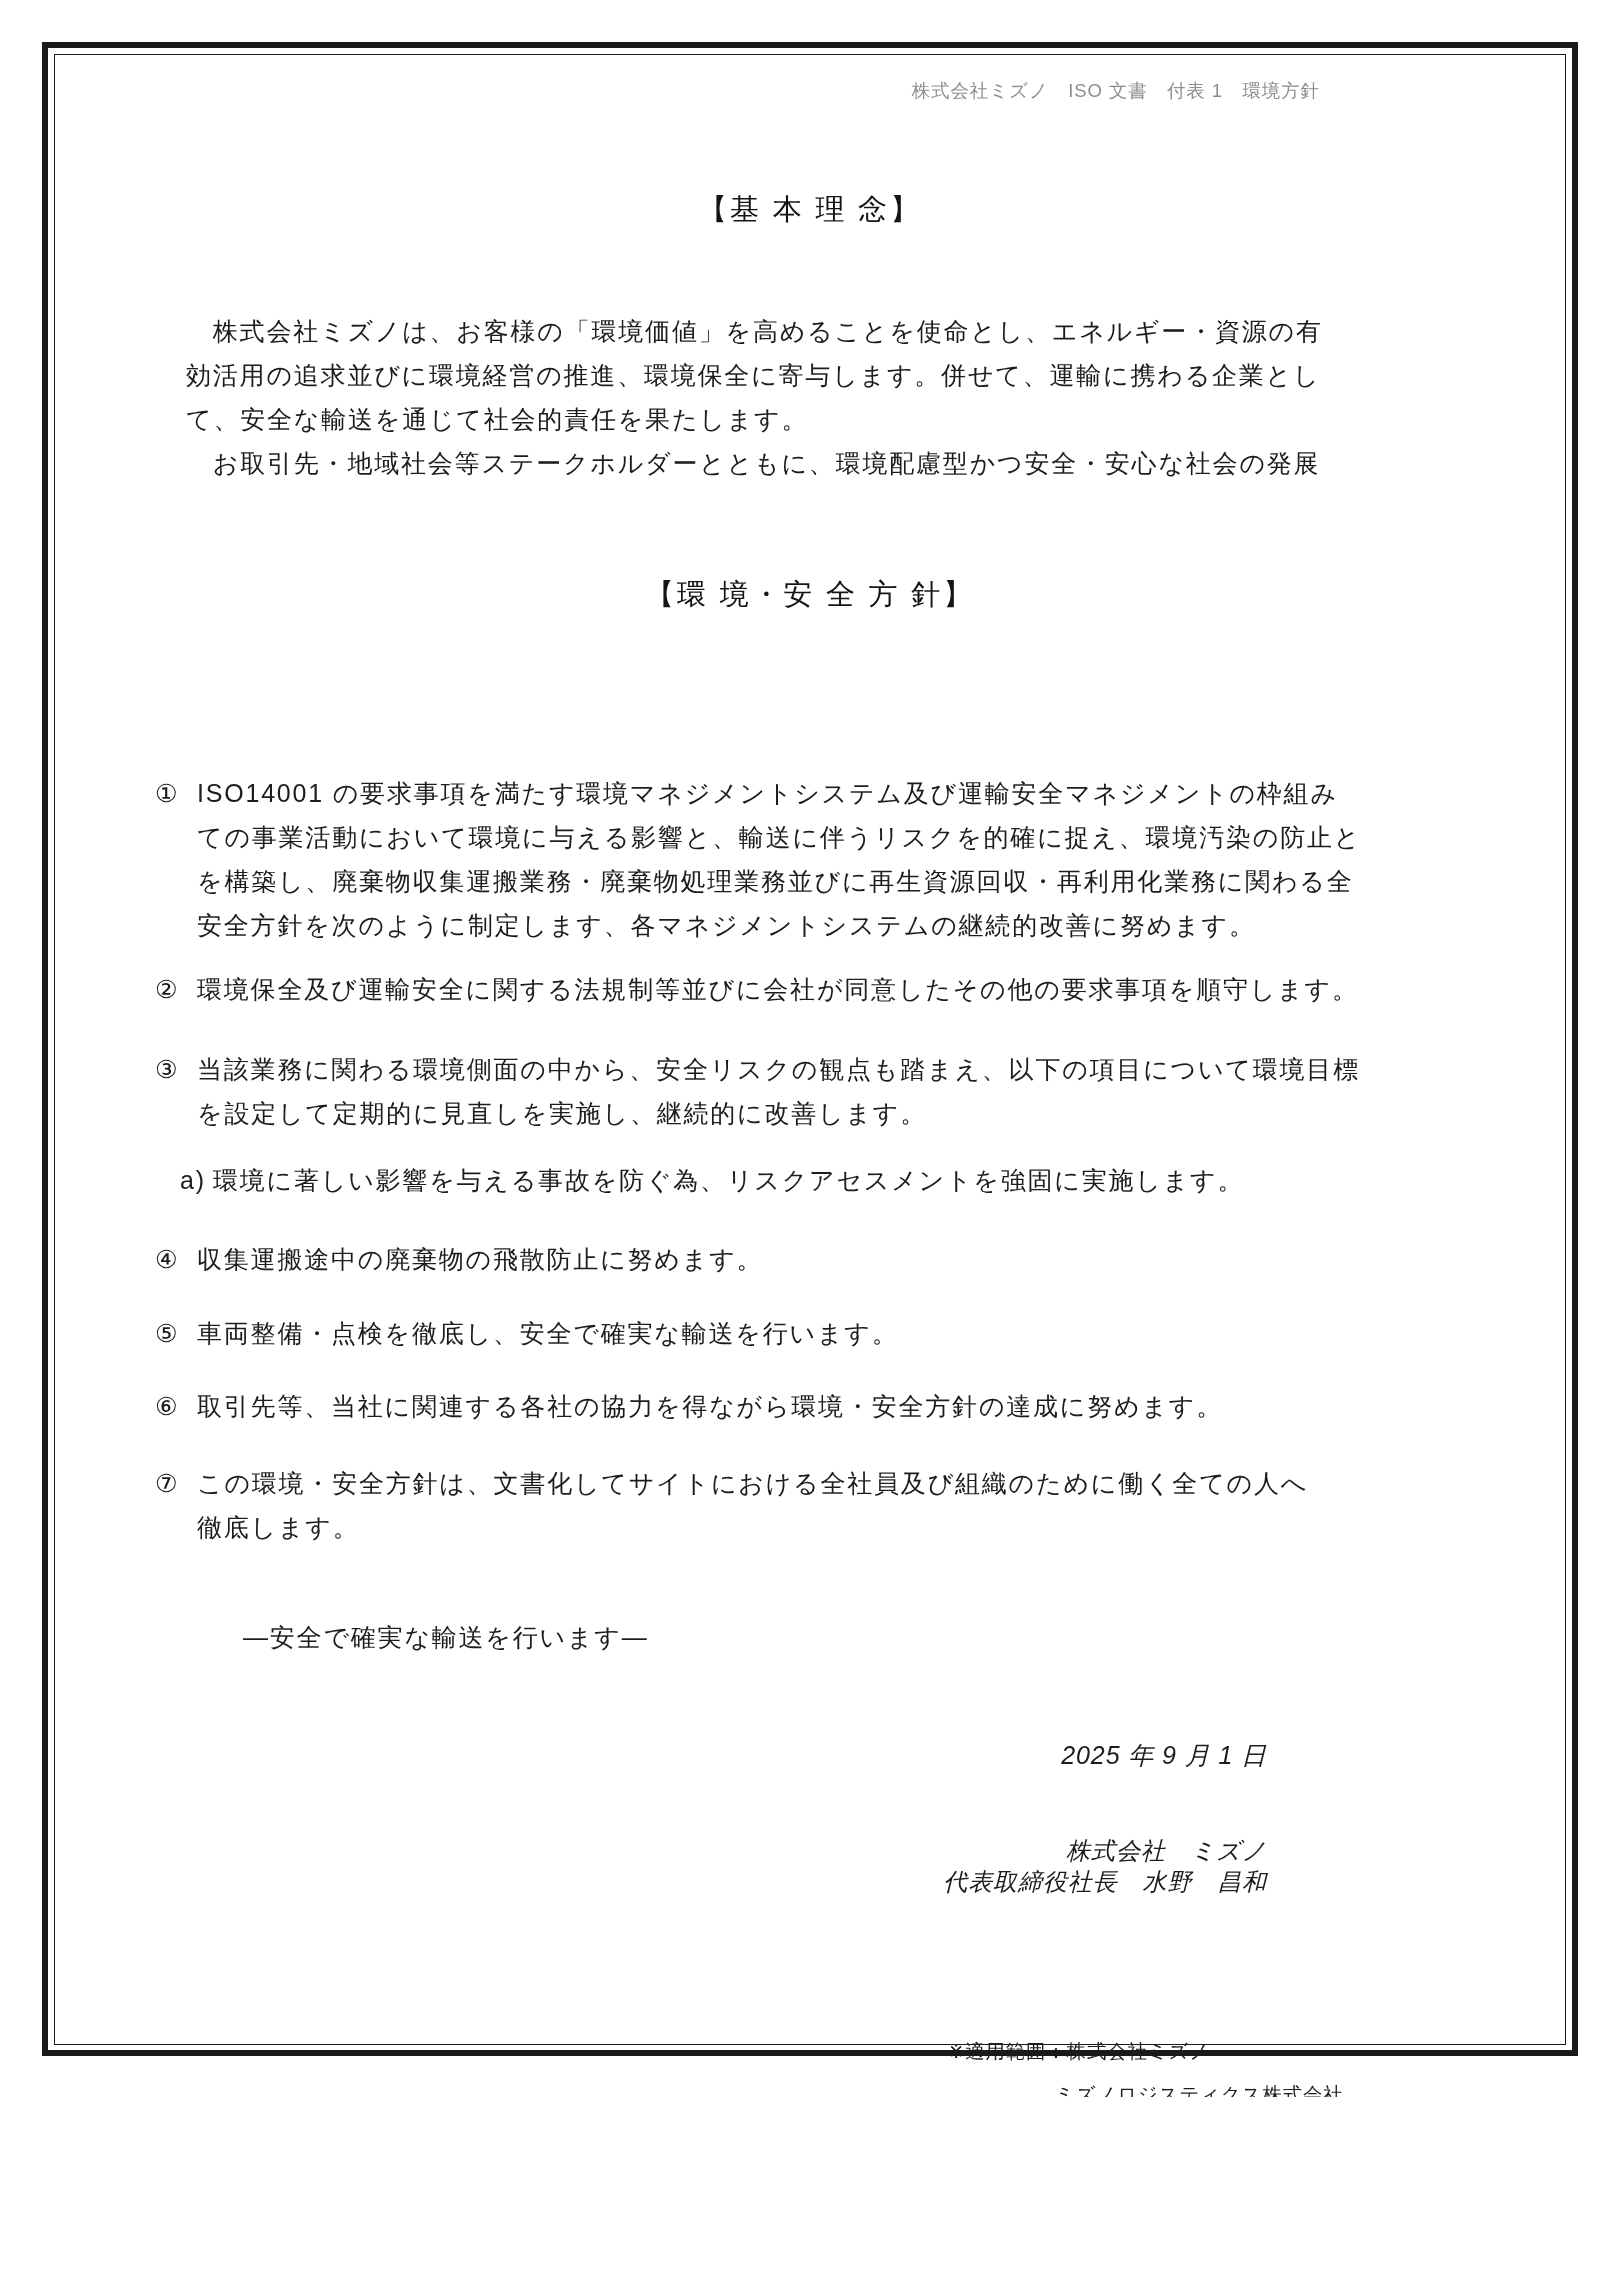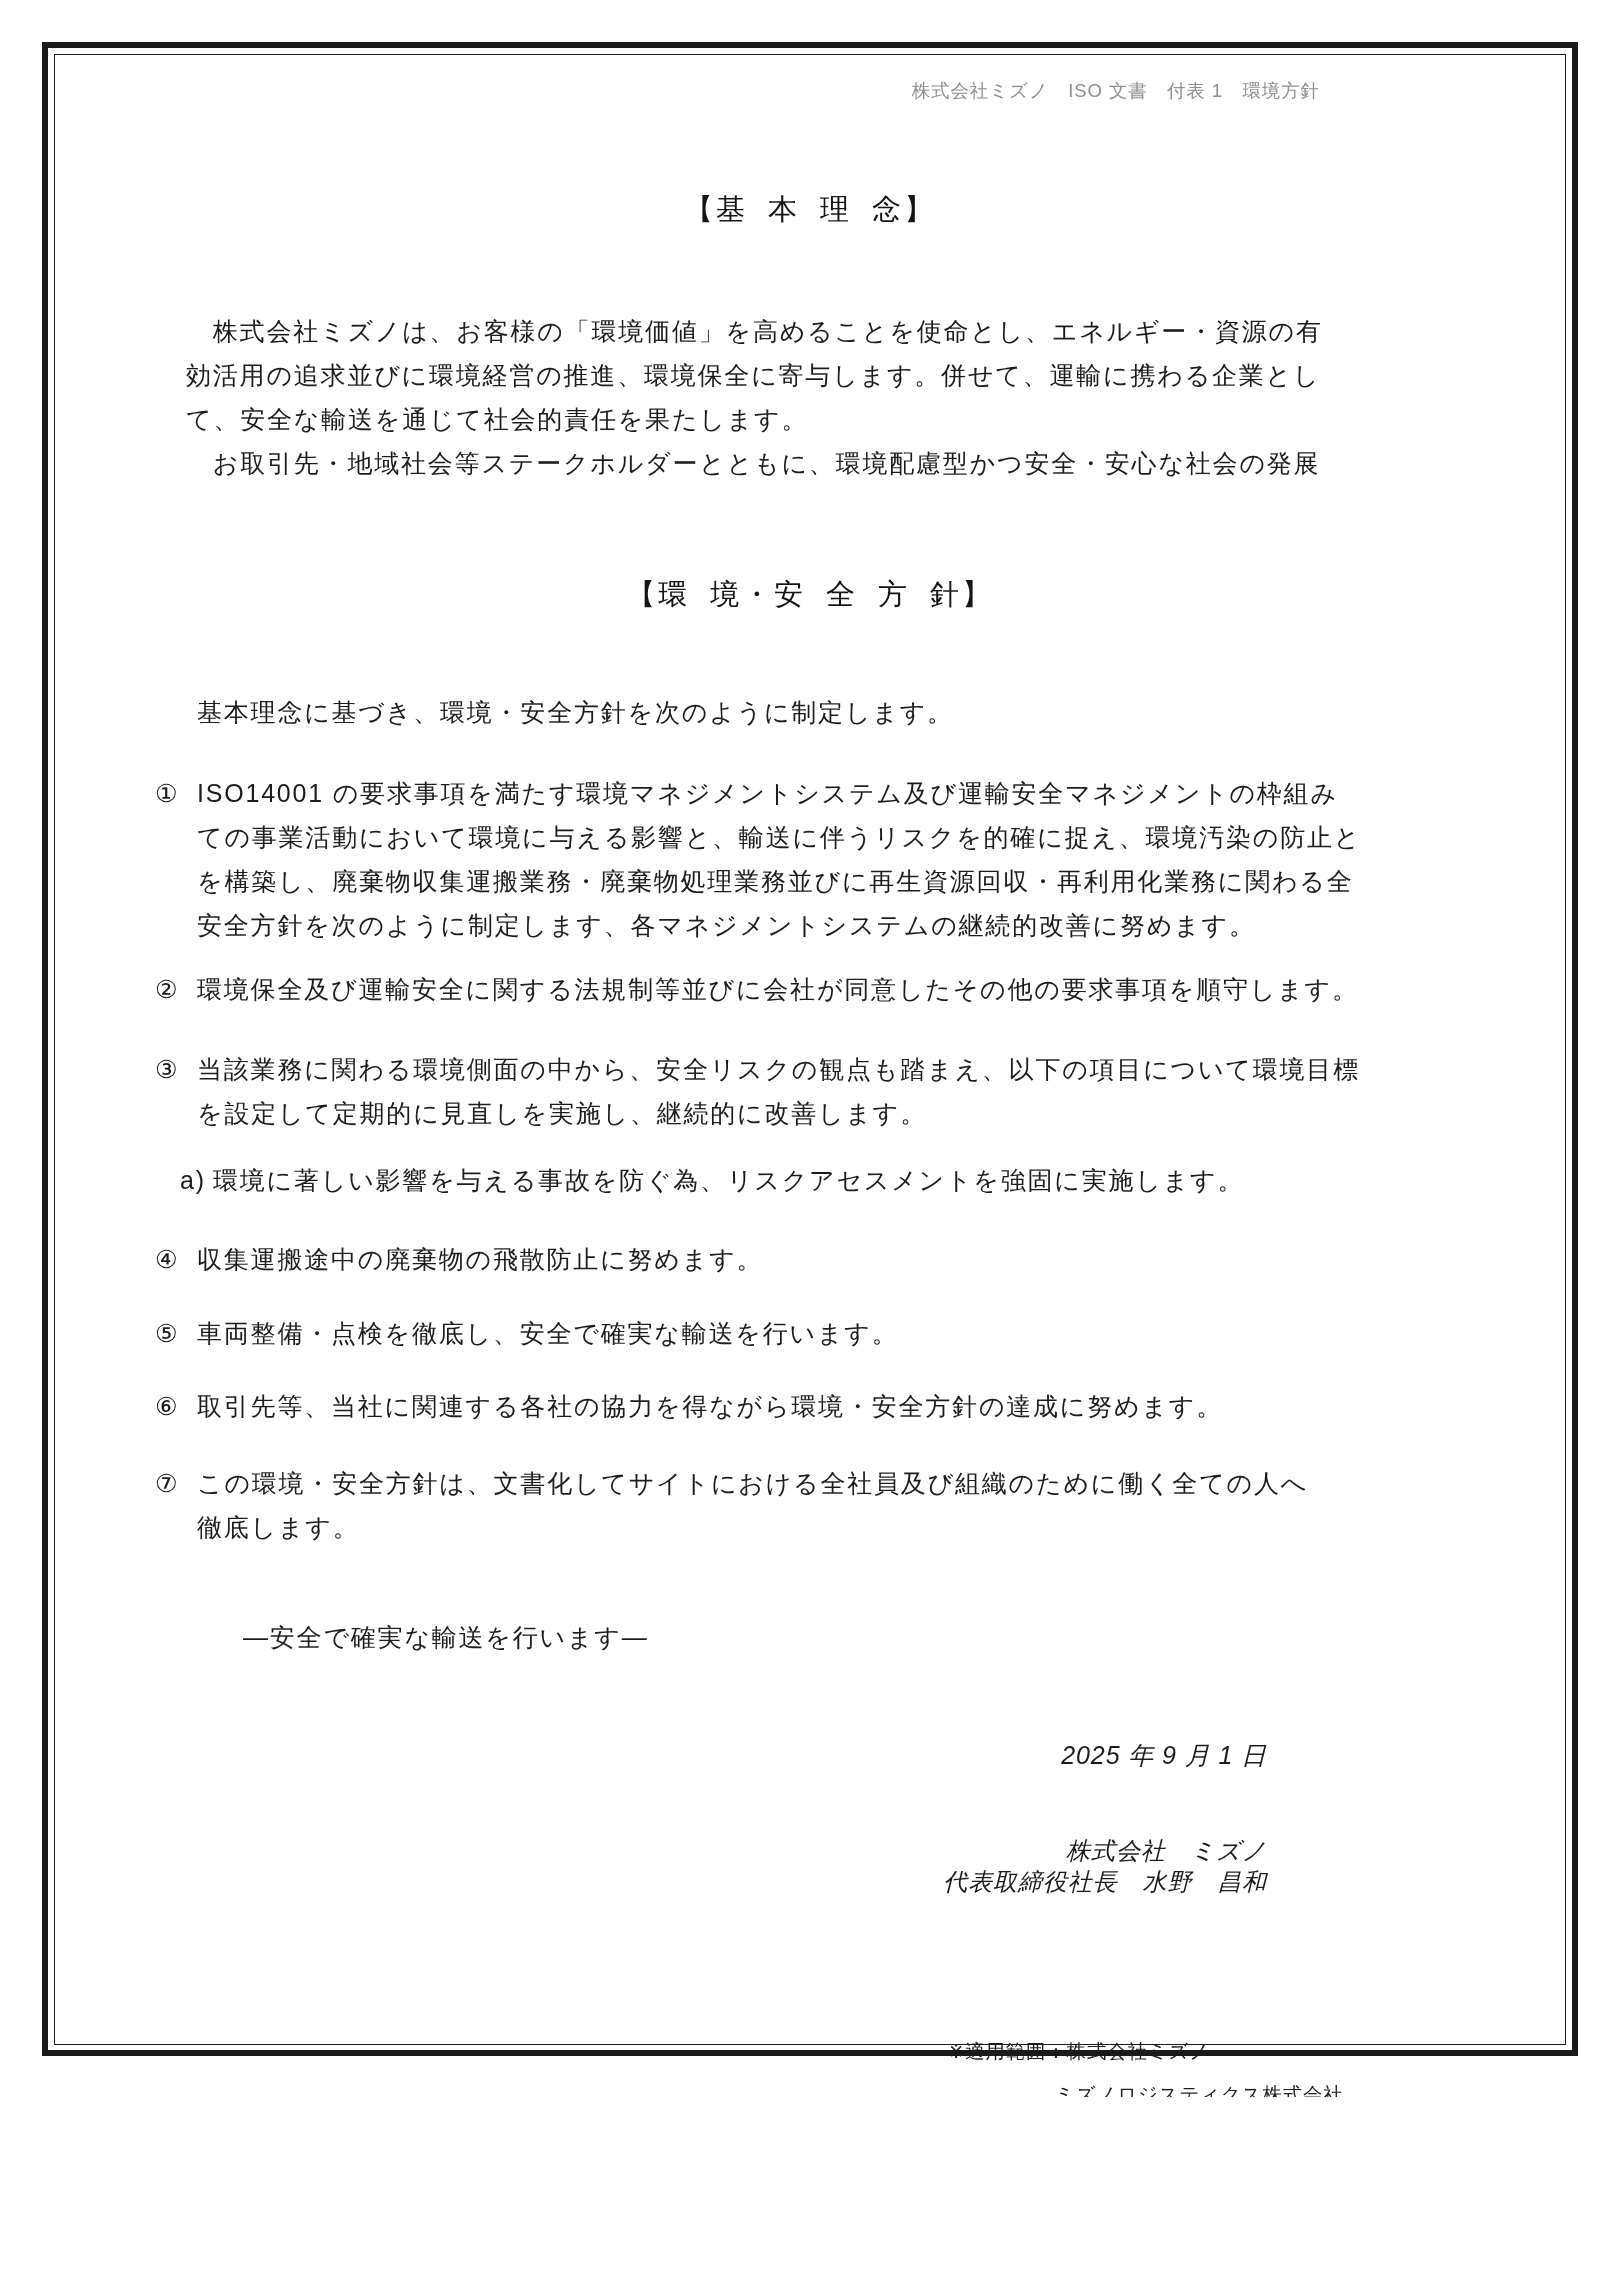--- a/index.html
+++ b/index.html
@@ -30,21 +30,20 @@
     color: #8e8e8e;
     white-space: nowrap;
   }
   .section-title {
     left: 0; width: 100%;
     text-align: center;
     font-size: 29px;
     letter-spacing: 2.8px;
     color: #141414;
     white-space: nowrap;
-    font-family: Liberation Mono, monospace;
   }
   .body-text {
     font-size: 25px;
     letter-spacing: 1.8px;
     line-height: 44px;
     color: #1c1c1c;
   }
   .body-text .line { white-space: nowrap; }
   .single-line { white-space: nowrap; }
   .item { display: flex; left: 155px; }
@@ -82,21 +81,20 @@
 
   <div class="abs body-text" style="top:309px; left:186px;">
     <div class="line">　株式会社ミズノは、お客様の「環境価値」を高めることを使命とし、エネルギー・資源の有</div>
     <div class="line">効活用の追求並びに環境経営の推進、環境保全に寄与します。併せて、運輸に携わる企業とし</div>
     <div class="line">て、安全な輸送を通じて社会的責任を果たします。</div>
     <div class="line">　お取引先・地域社会等ステークホルダーとともに、環境配慮型かつ安全・安心な社会の発展</div>
   </div>
 
   <div class="abs section-title" style="top:575px">【環 境・安 全 方 針】</div>
 
-  <div class="abs body-text single-line" style="top:690px; left:197px;">基本理念に基づき、環境・安全方針を次のように制定します。</div>
 
   <div class="abs body-text item" style="top:771px">
     <span class="marker">①</span>
     <div class="lines">
       <div class="line">ISO14001 の要求事項を満たす環境マネジメントシステム及び運輸安全マネジメントの枠組み</div>
       <div class="line">ての事業活動において環境に与える影響と、輸送に伴うリスクを的確に捉え、環境汚染の防止と</div>
       <div class="line">を構築し、廃棄物収集運搬業務・廃棄物処理業務並びに再生資源回収・再利用化業務に関わる全</div>
       <div class="line">安全方針を次のように制定します、各マネジメントシステムの継続的改善に努めます。</div>
     </div>
   </div>

